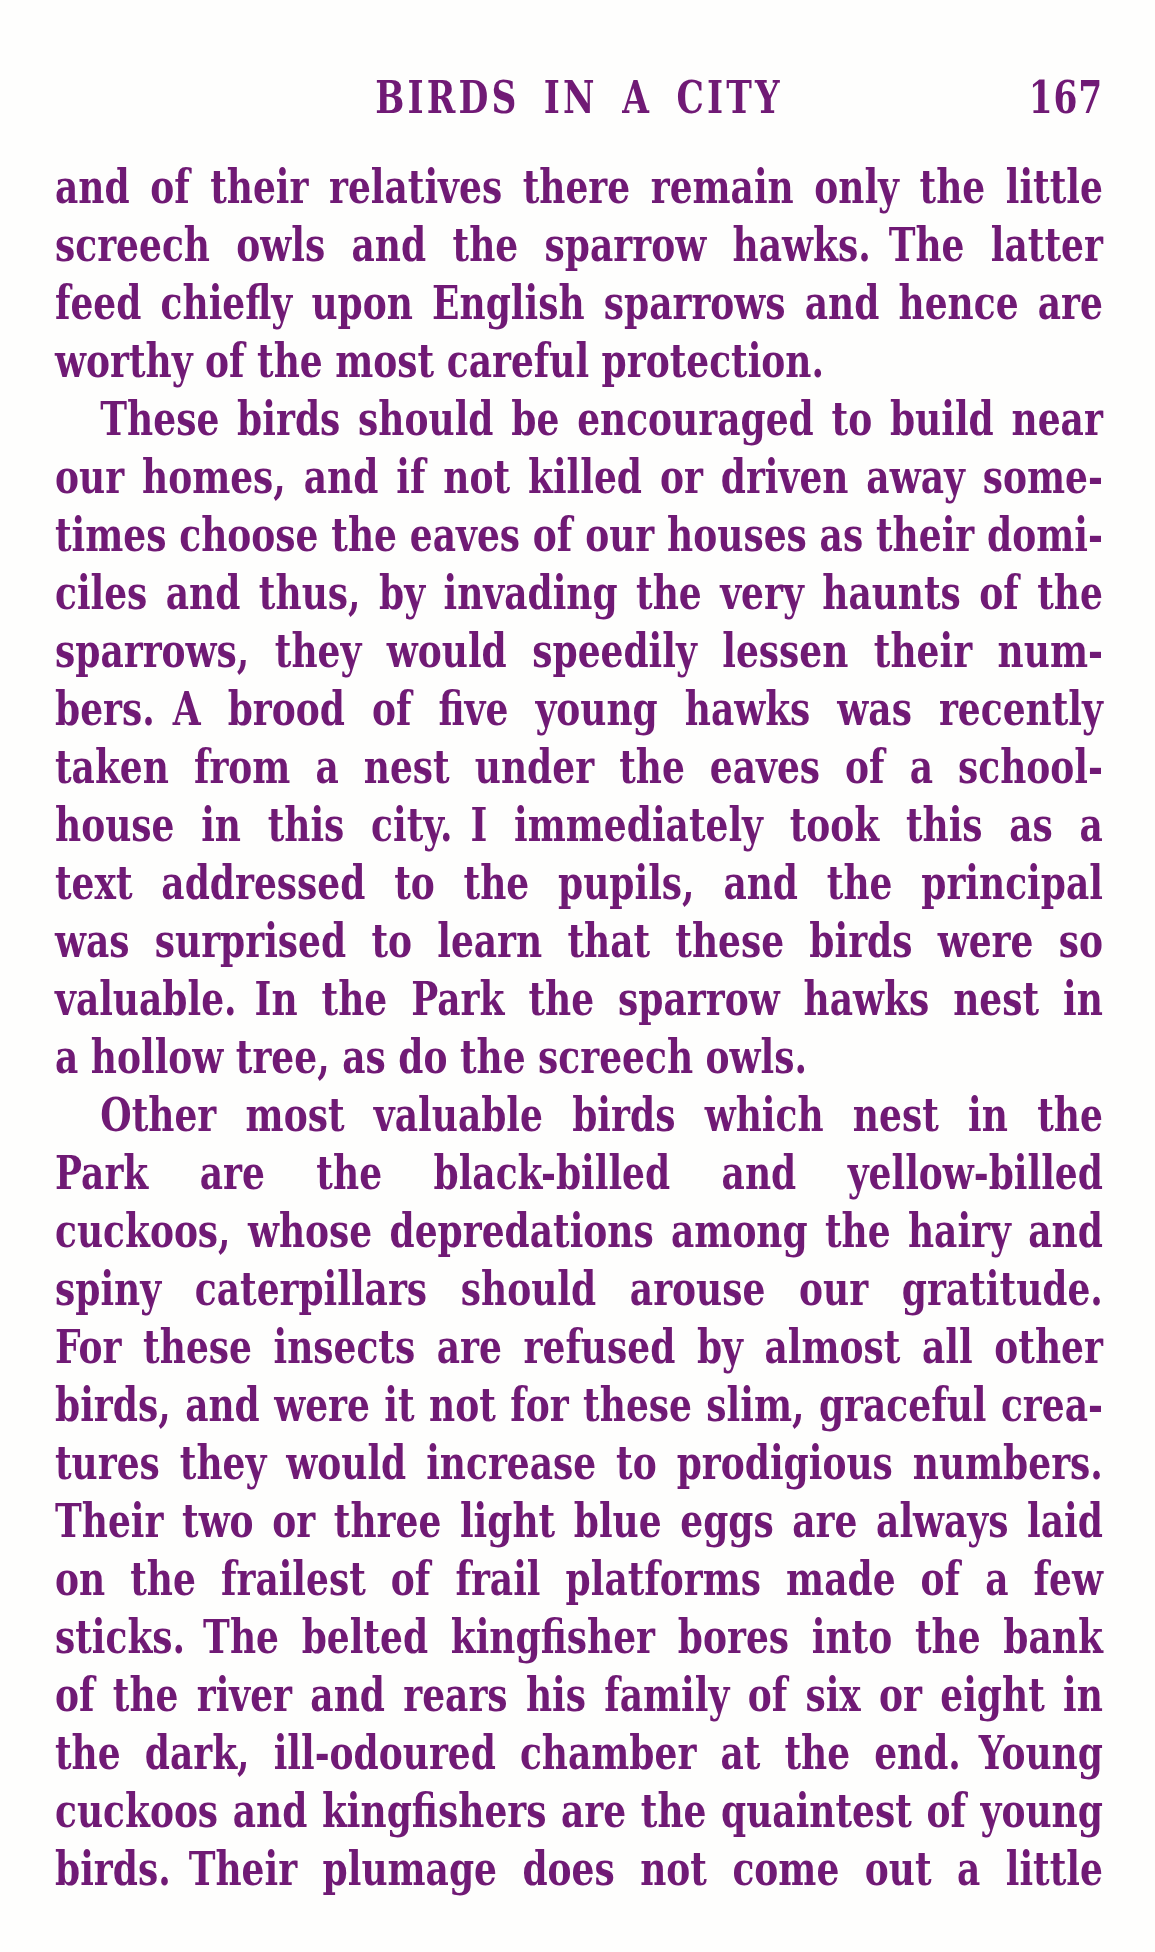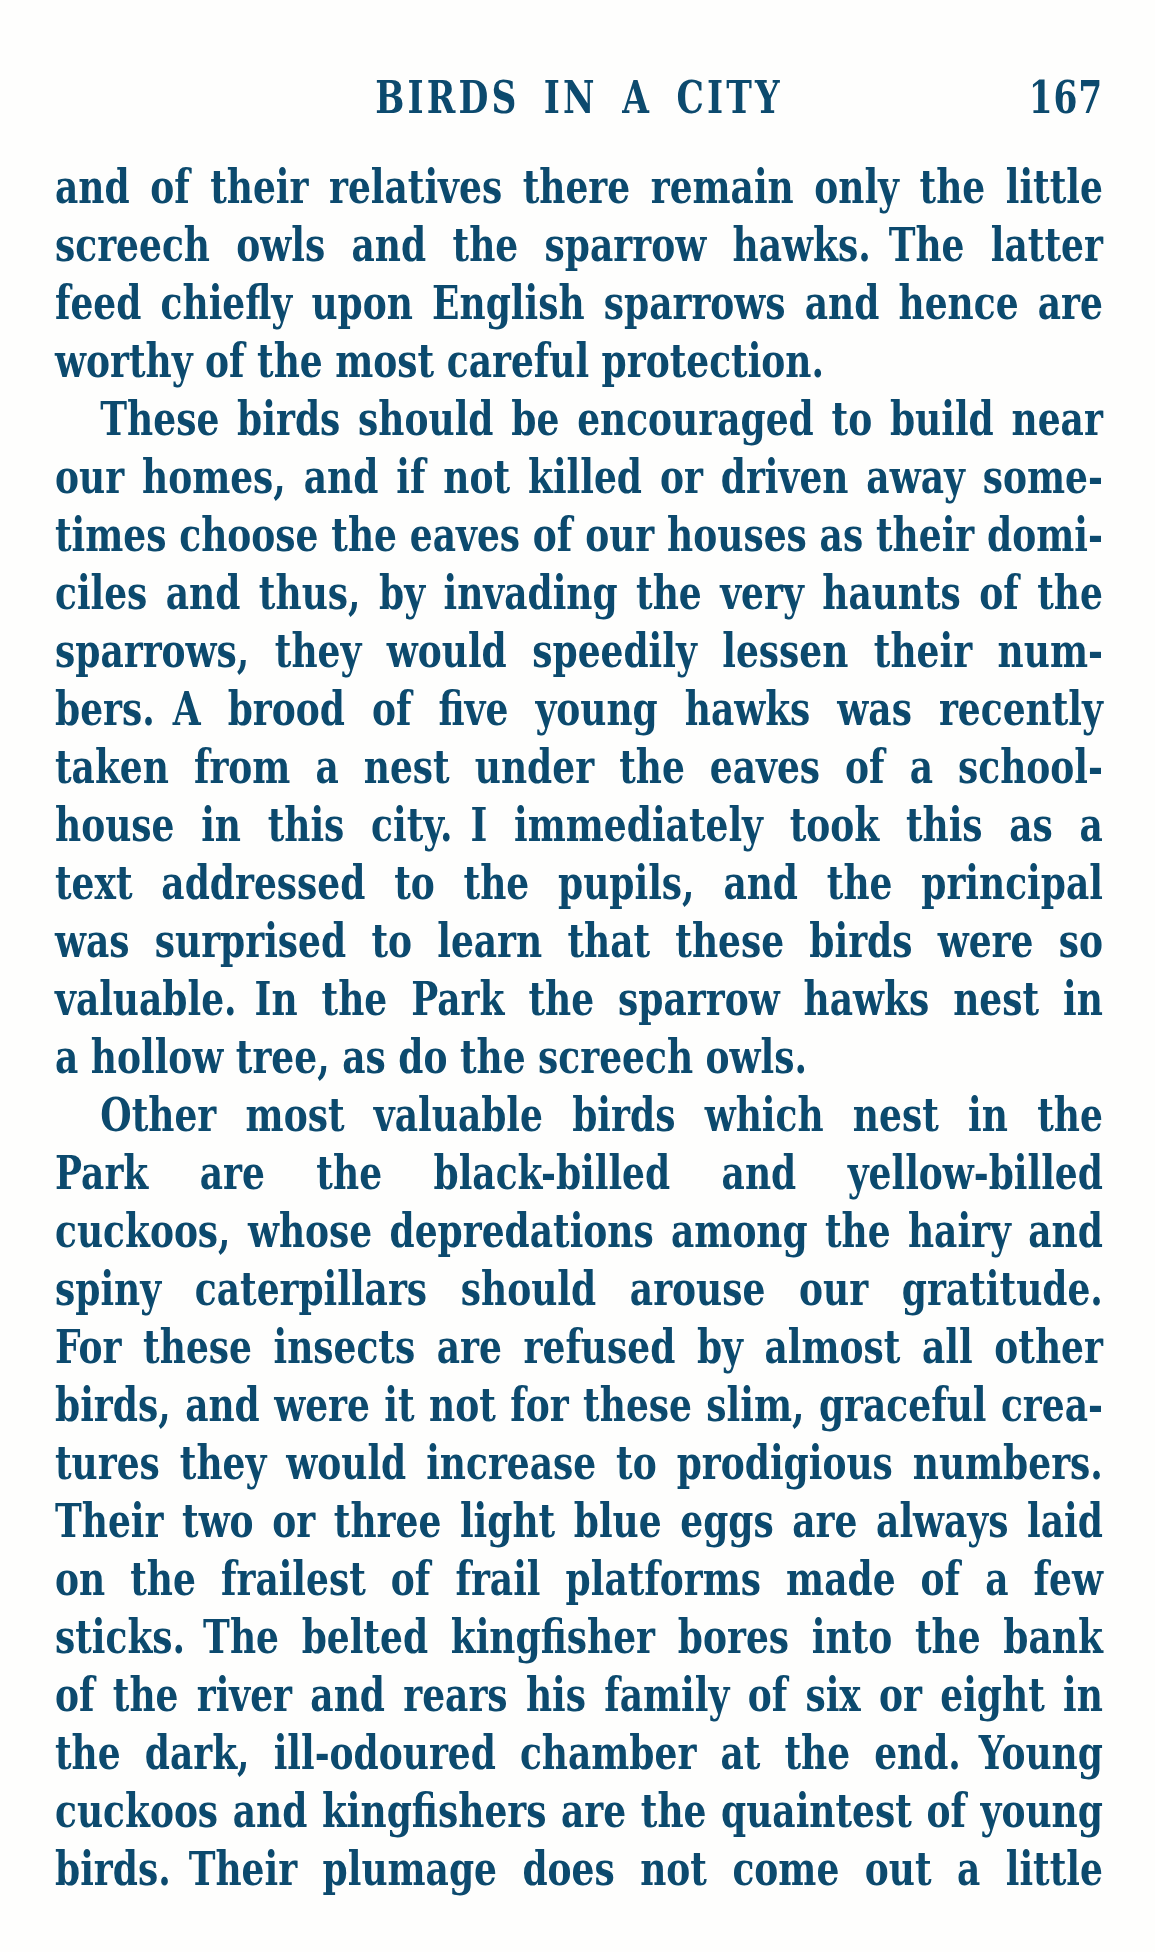--- a/index.html
+++ b/index.html
@@ -7,21 +7,21 @@
     padding: 0;
     background: #ffffff;
   }
   .page {
     position: relative;
     width: 1155px;
     height: 1952px;
     background: #fefefd;
     overflow: hidden;
     font-family: "DejaVu Serif", serif;
-    color: #0c4a6e;
+    color: #701a75;
   }
   
   .scale-wrap {
     position: absolute;
     left: 55px;
     top: 0;
     width: 1340px;
     transform: scaleX(0.782);
     transform-origin: 0 0;
   }

